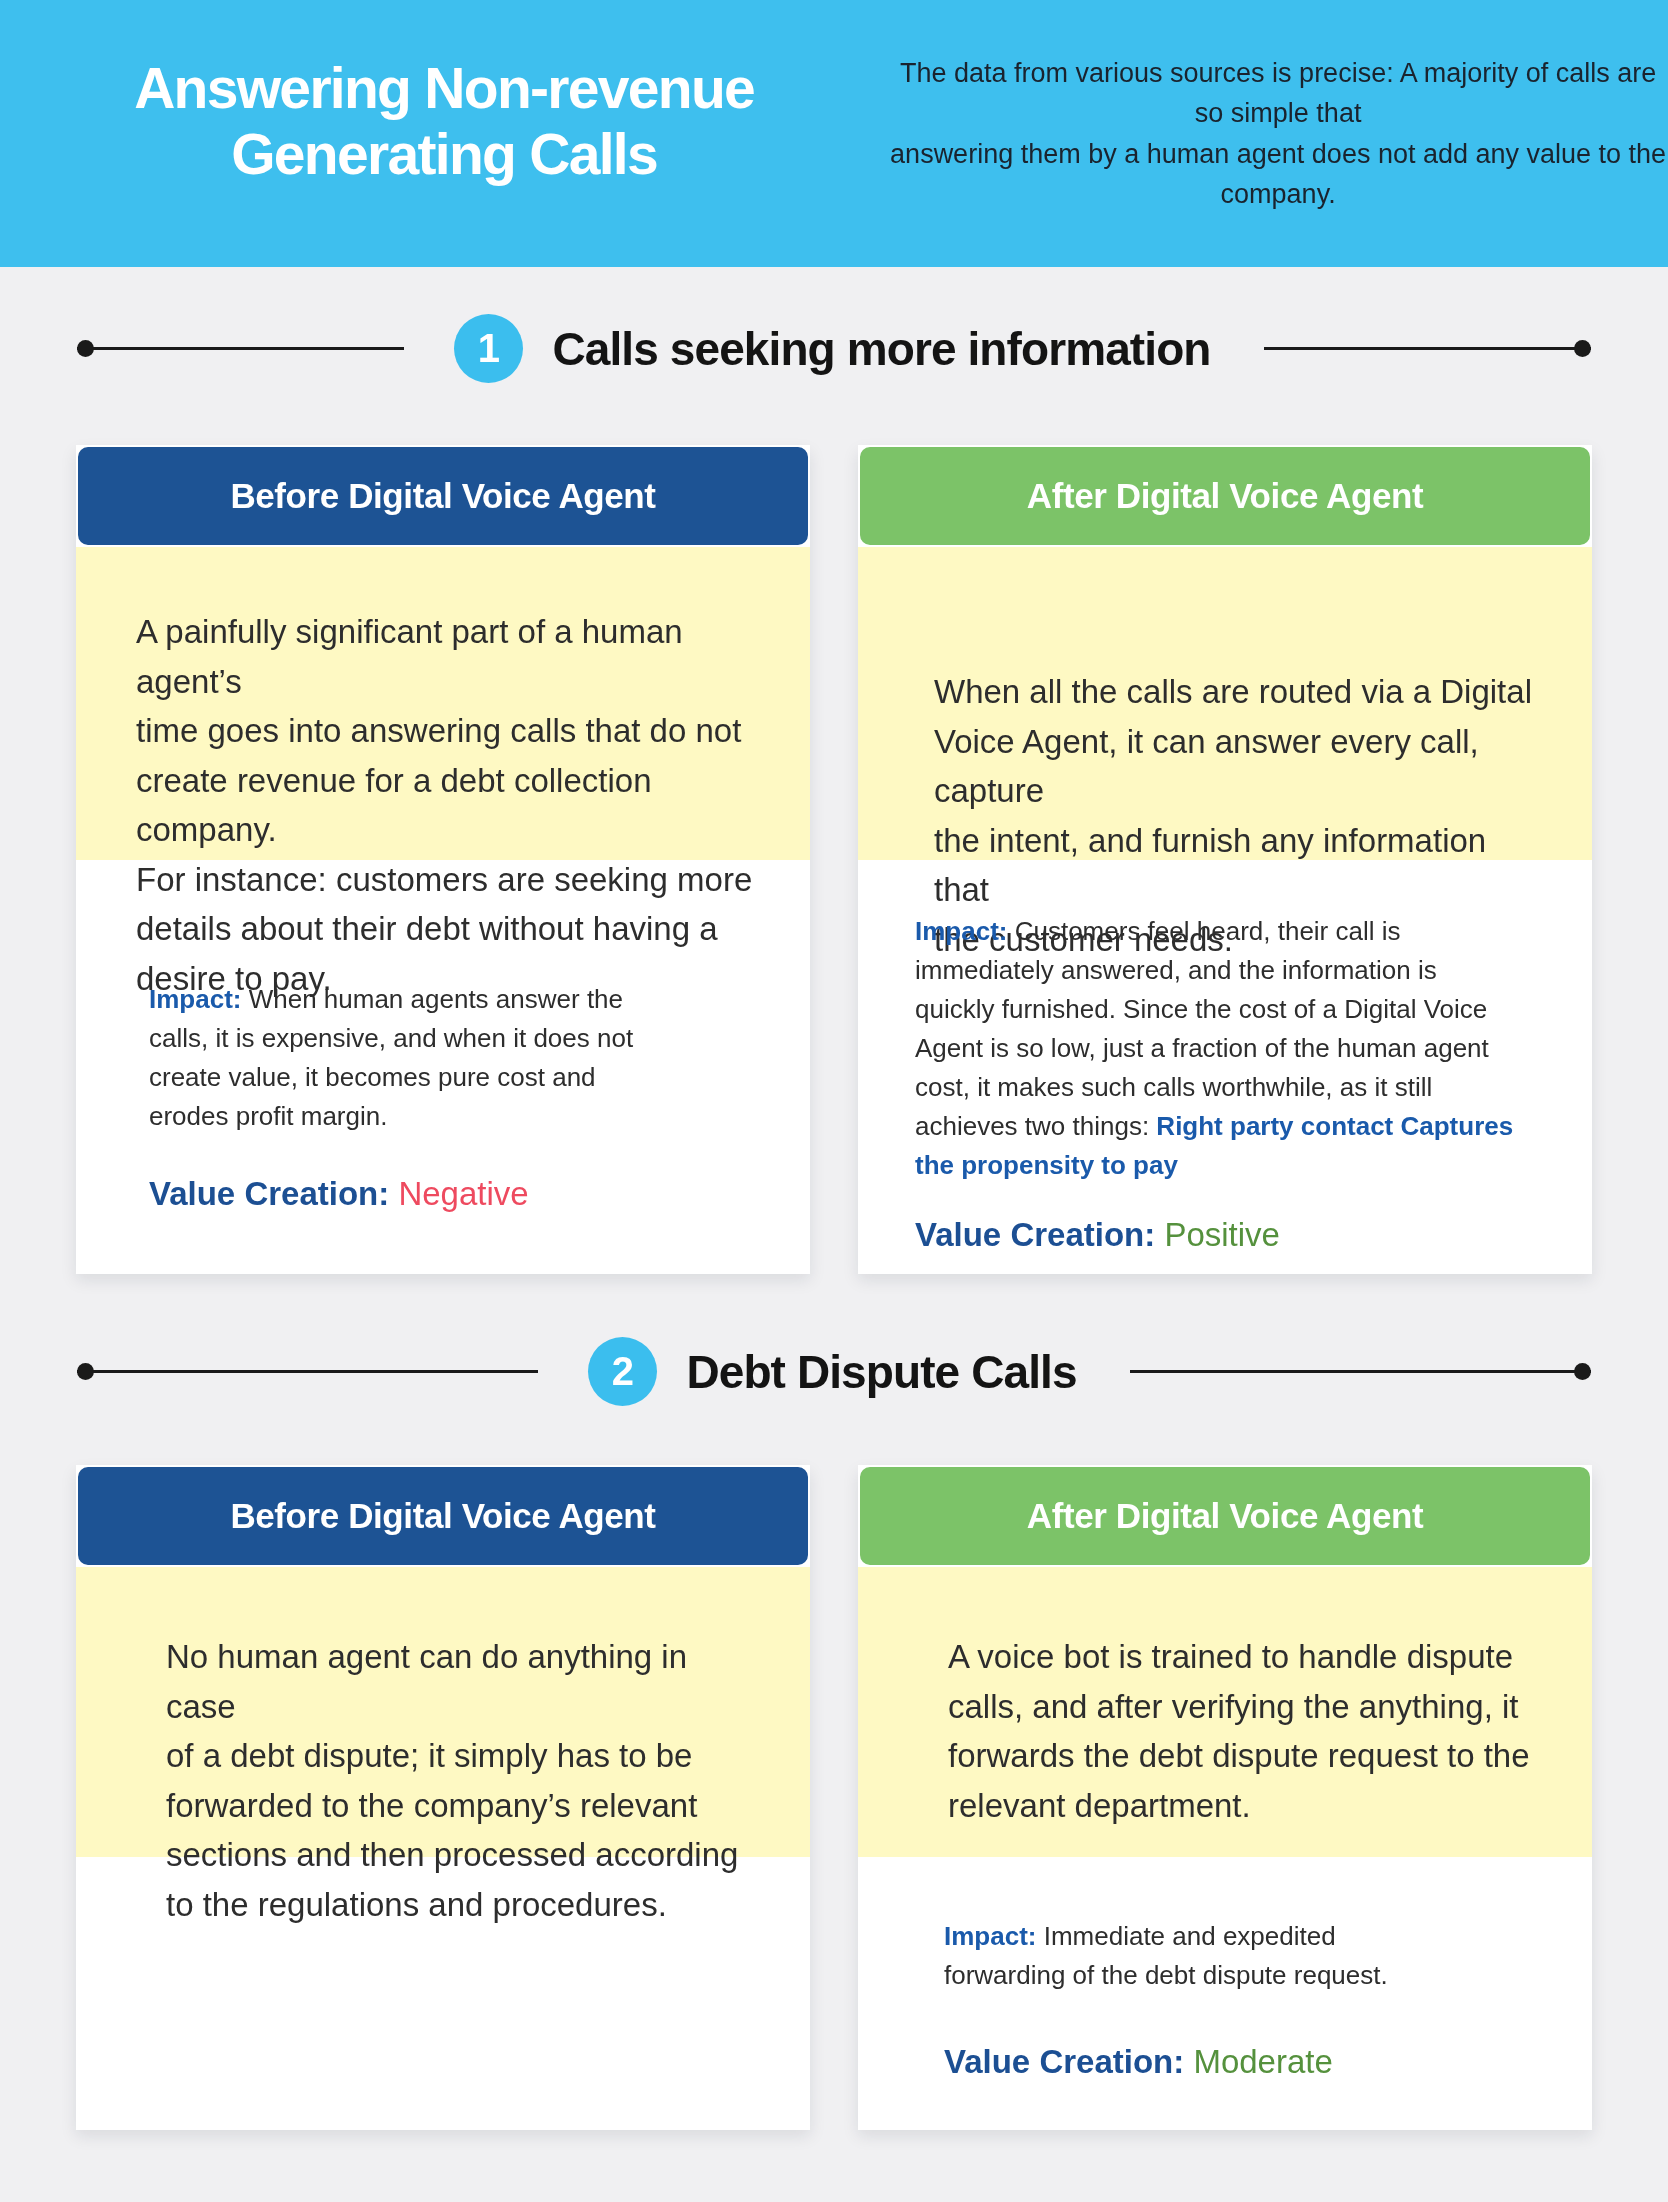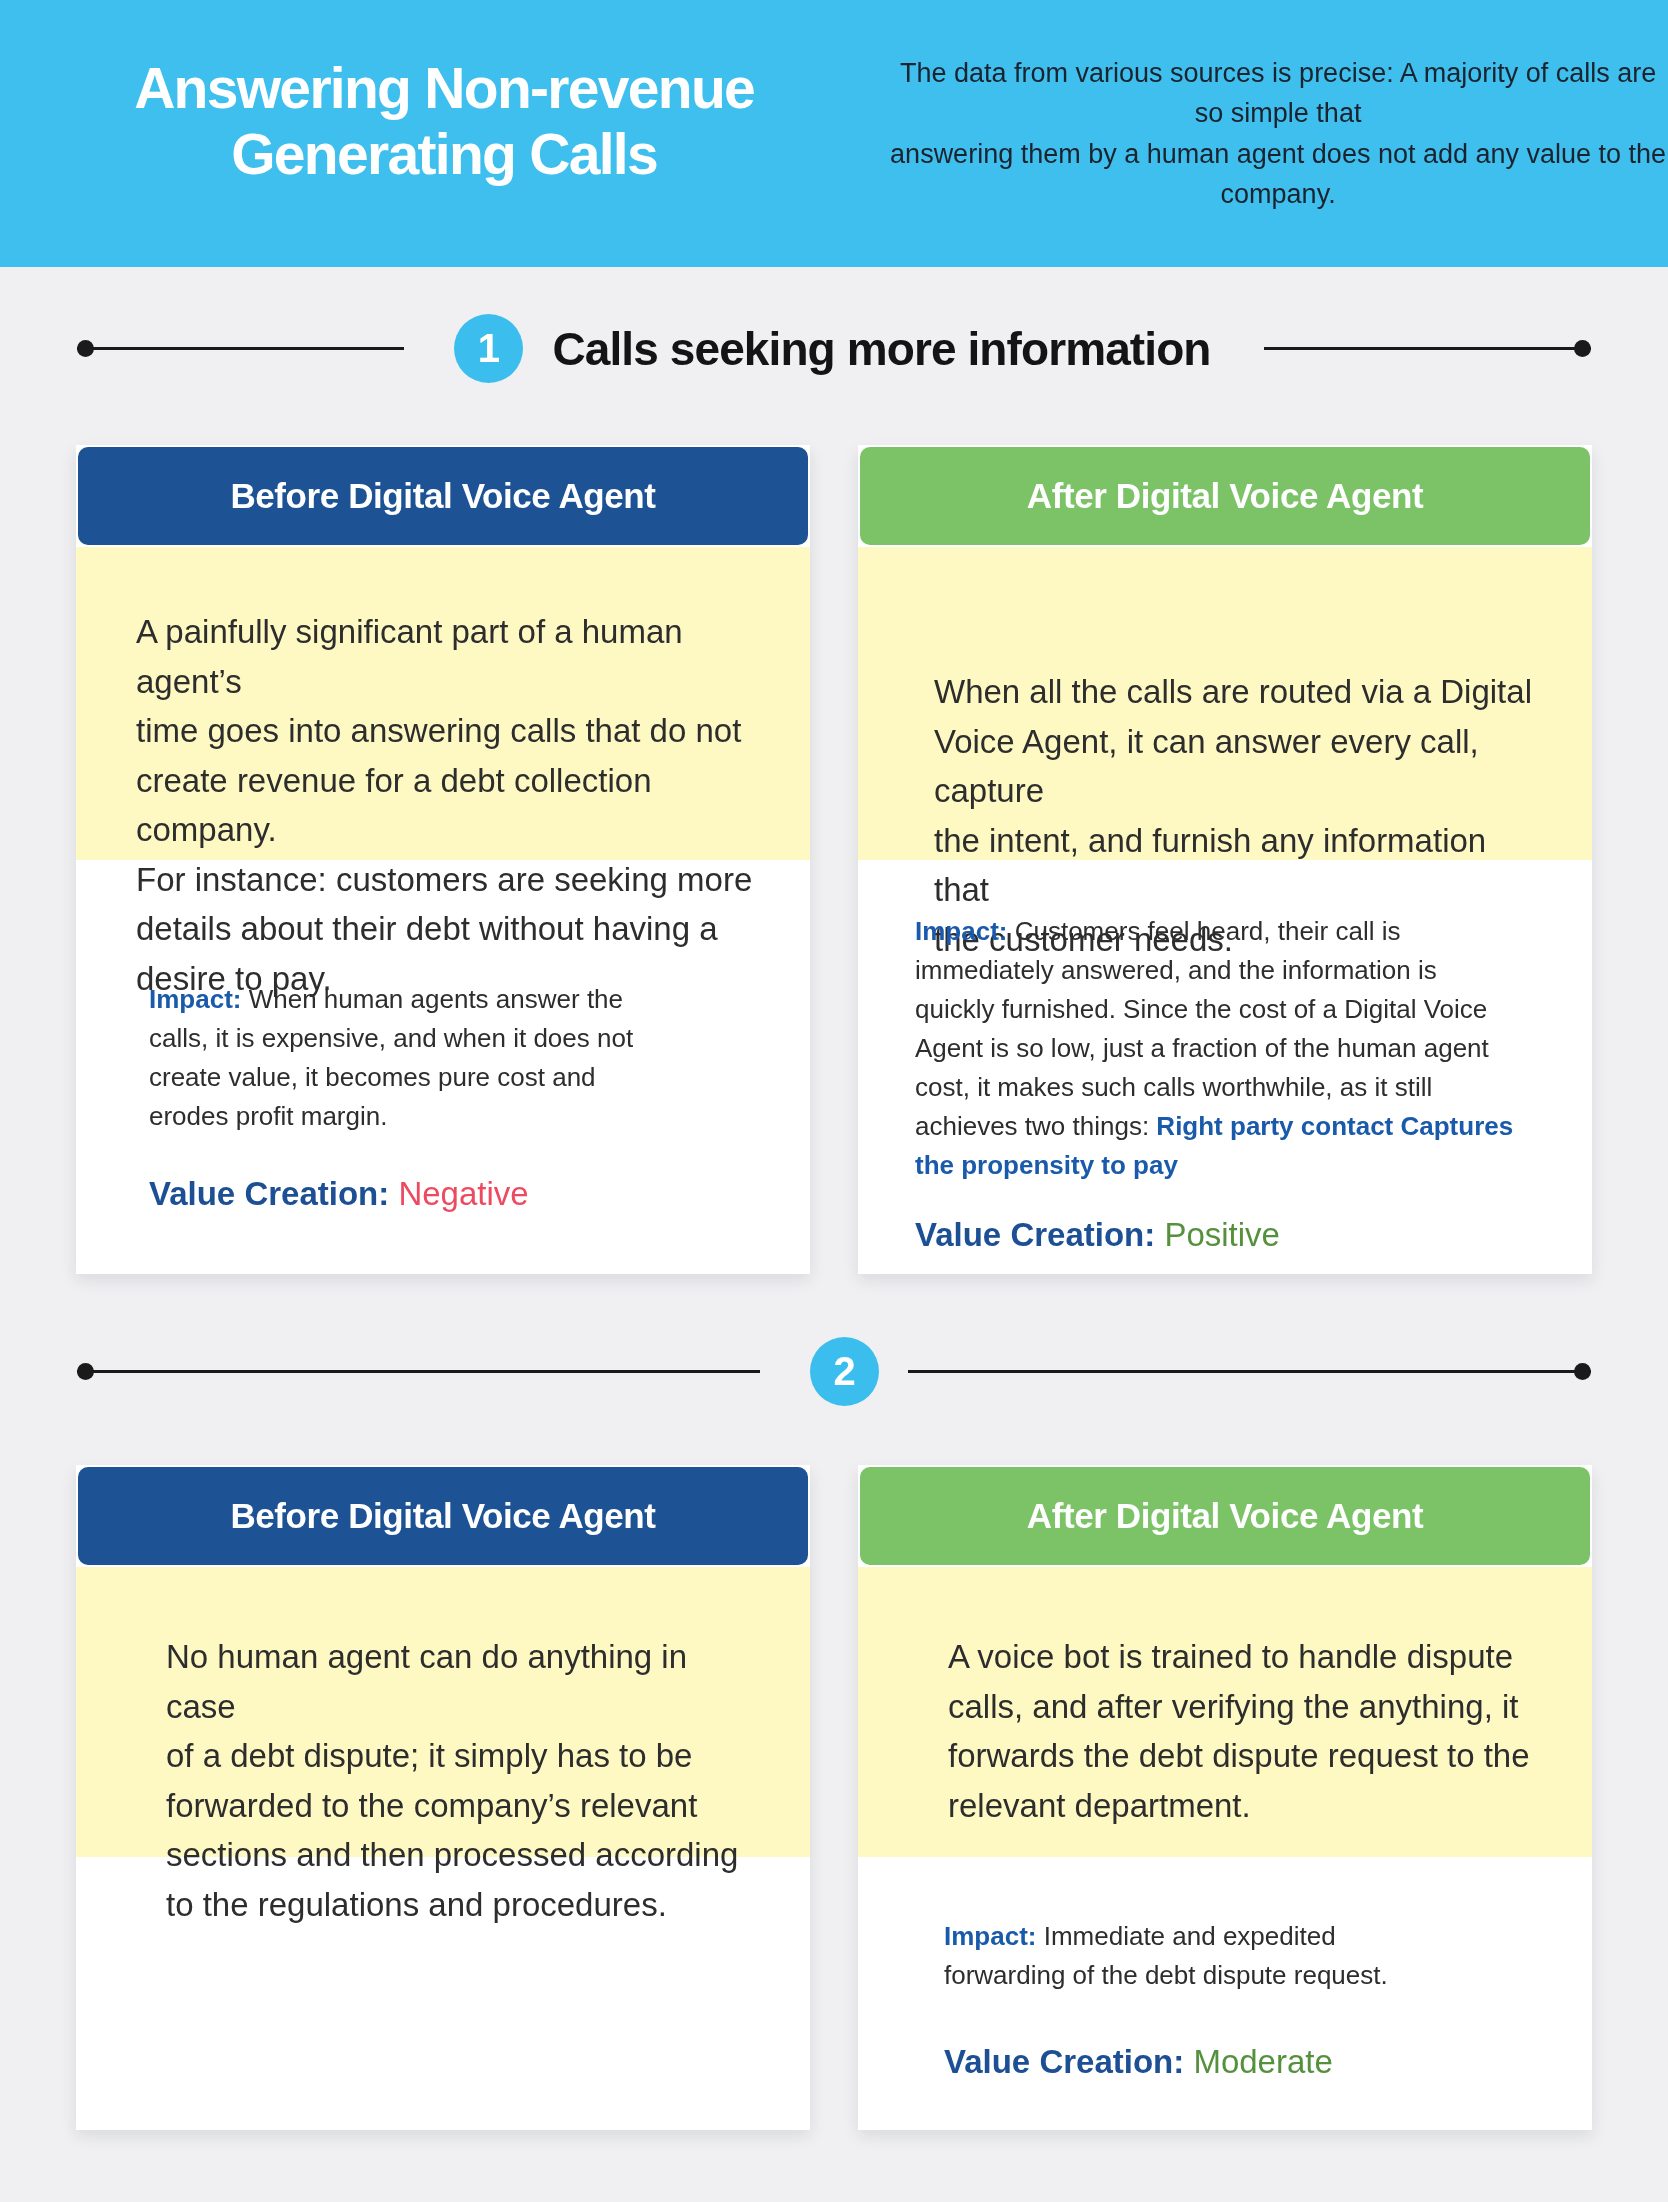--- a/index.html
+++ b/index.html
@@ -206,20 +206,21 @@
 the propensity to pay</span></p>
         <div class="value-line"><span class="value-label" style="color: rgb(28, 79, 147);">Value Creation:</span><span class="value-text" style="color: rgb(85, 145, 61);"> Positive</span></div>
       </div>
     </div>
 
   </div>
 
   <div class="section-head second">
     <div class="divider-line left"></div>
     <div class="section-badge" style="background-color: rgb(59, 190, 238);">2</div>
+    <div class="section-title">Debt Dispute Calls</div>
     <div class="divider-line right"></div>
   </div>
 
   <div class="cards row-2">
 
     <div class="card before">
       <div class="card-header" style="background-color: rgb(29, 83, 148);">Before Digital Voice Agent</div>
       <div class="card-grey">No human agent can do anything in case
 of a debt dispute; it simply has to be
 forwarded to the company’s relevant

